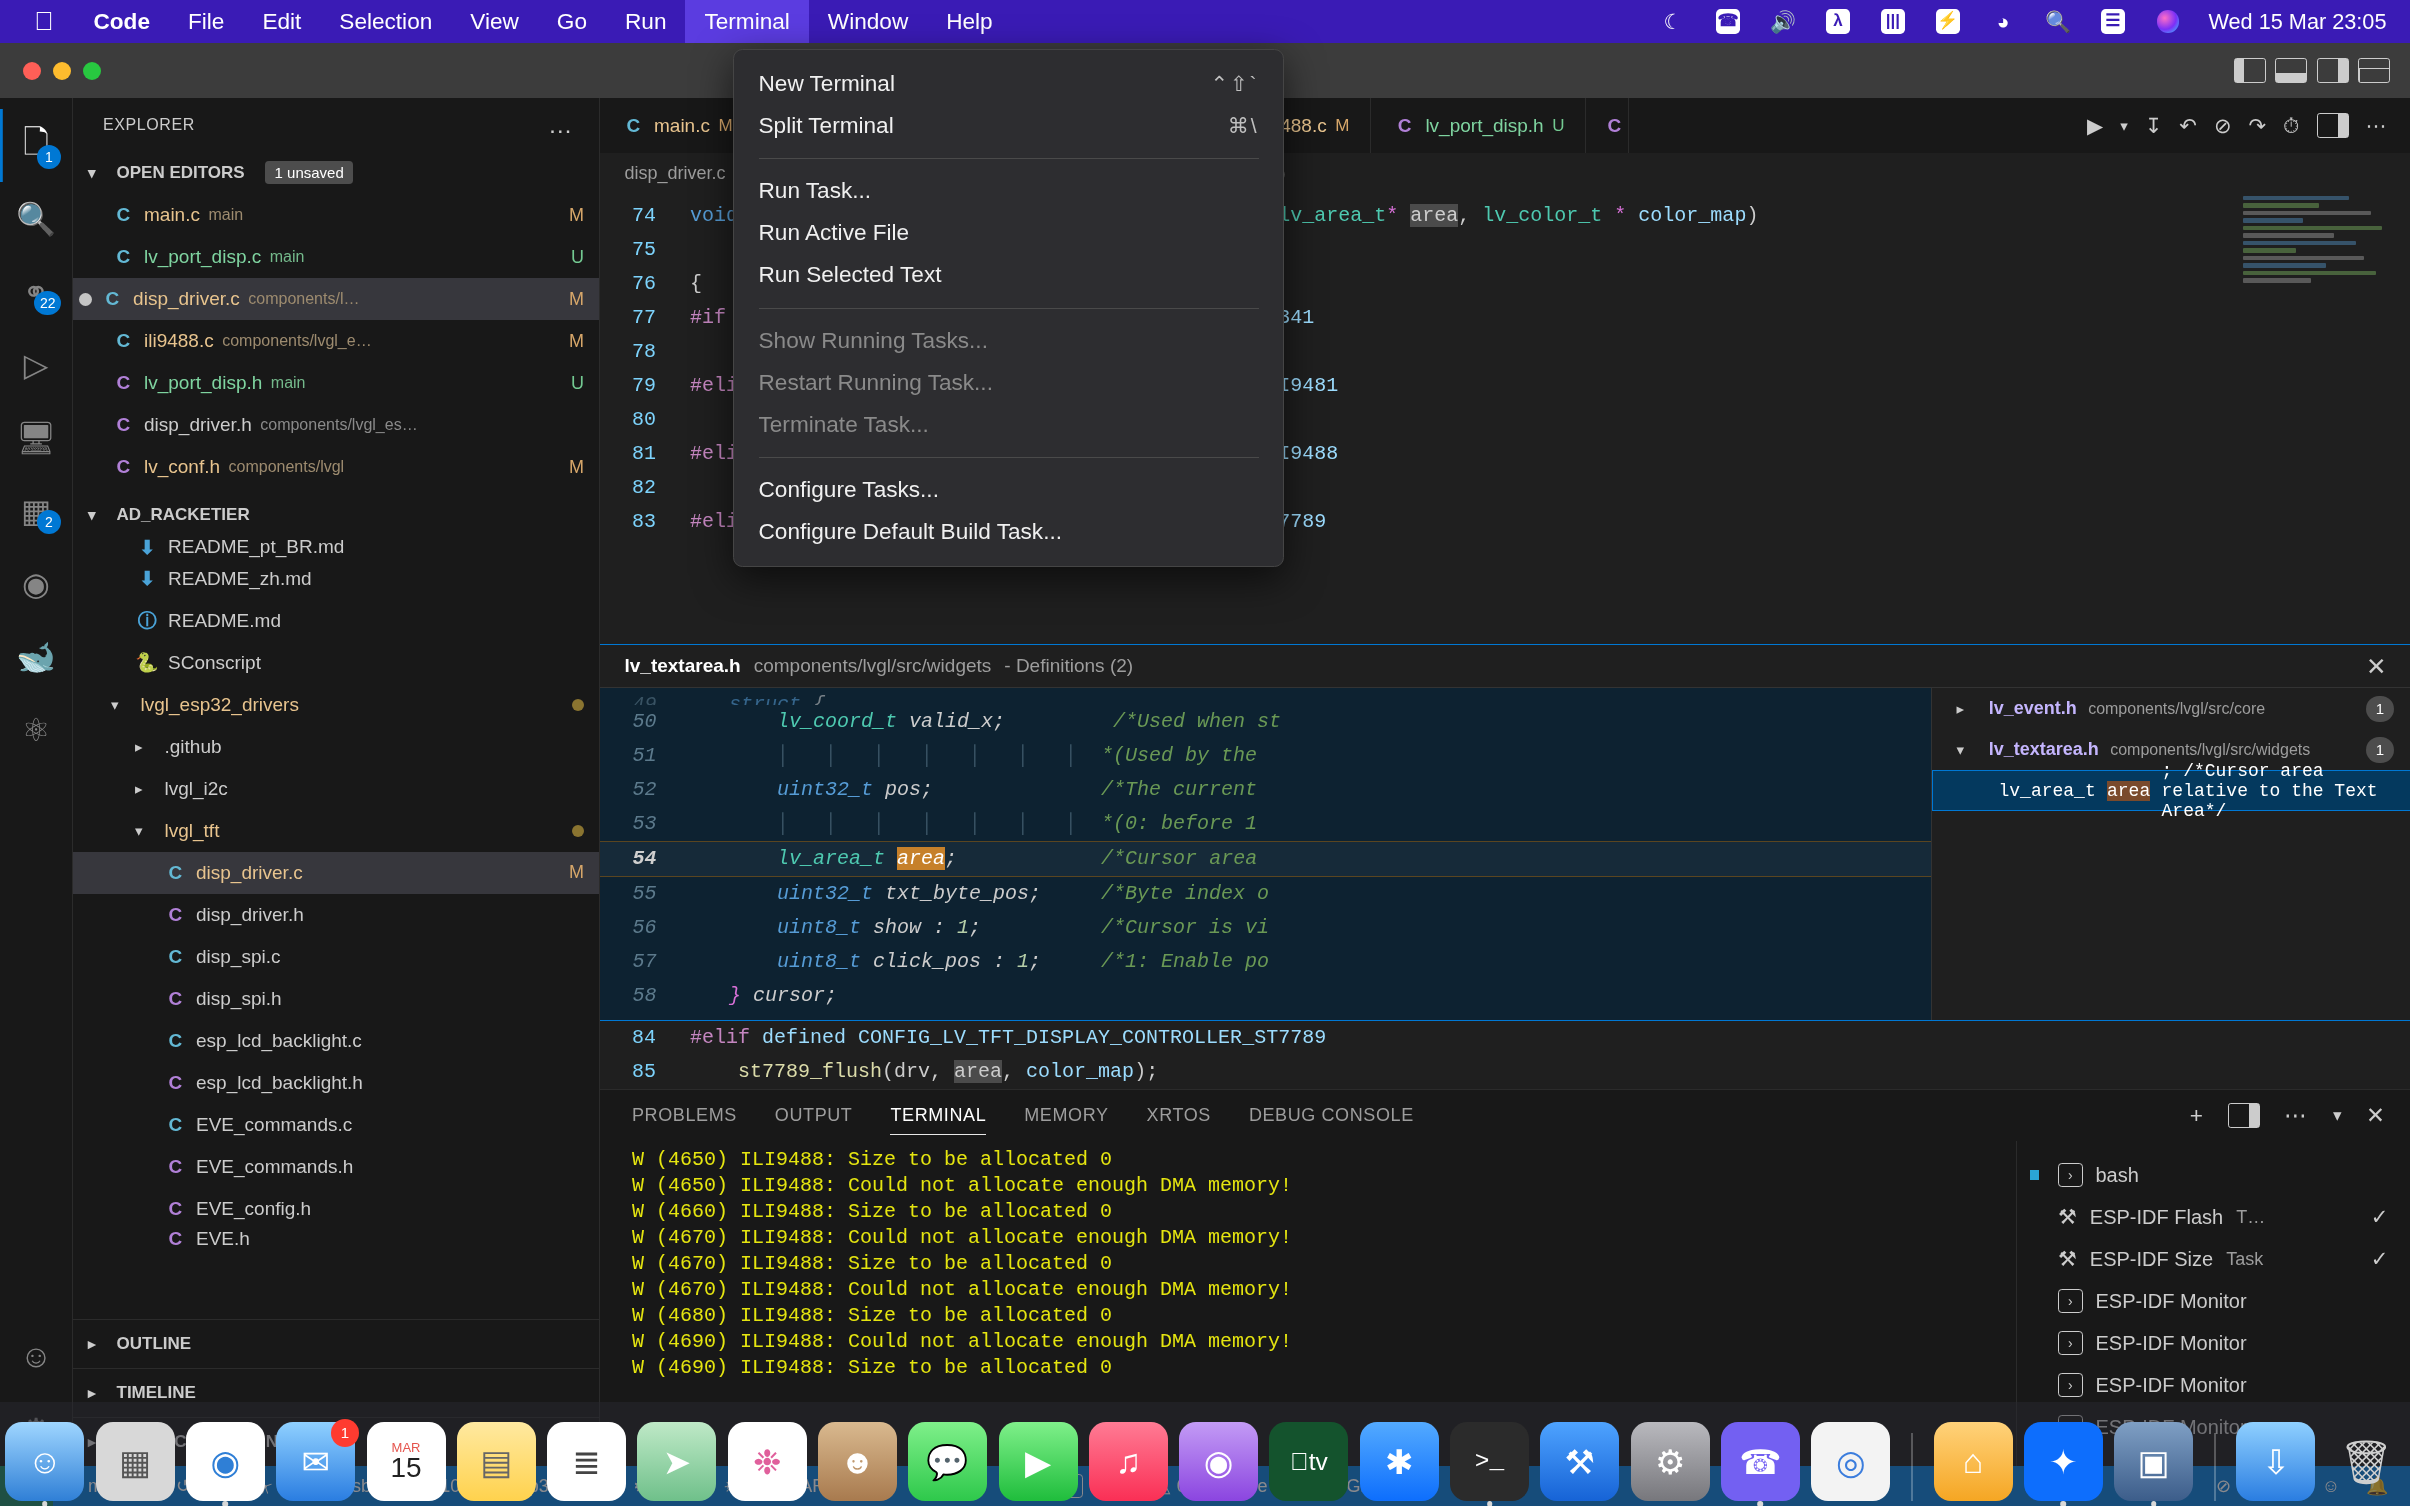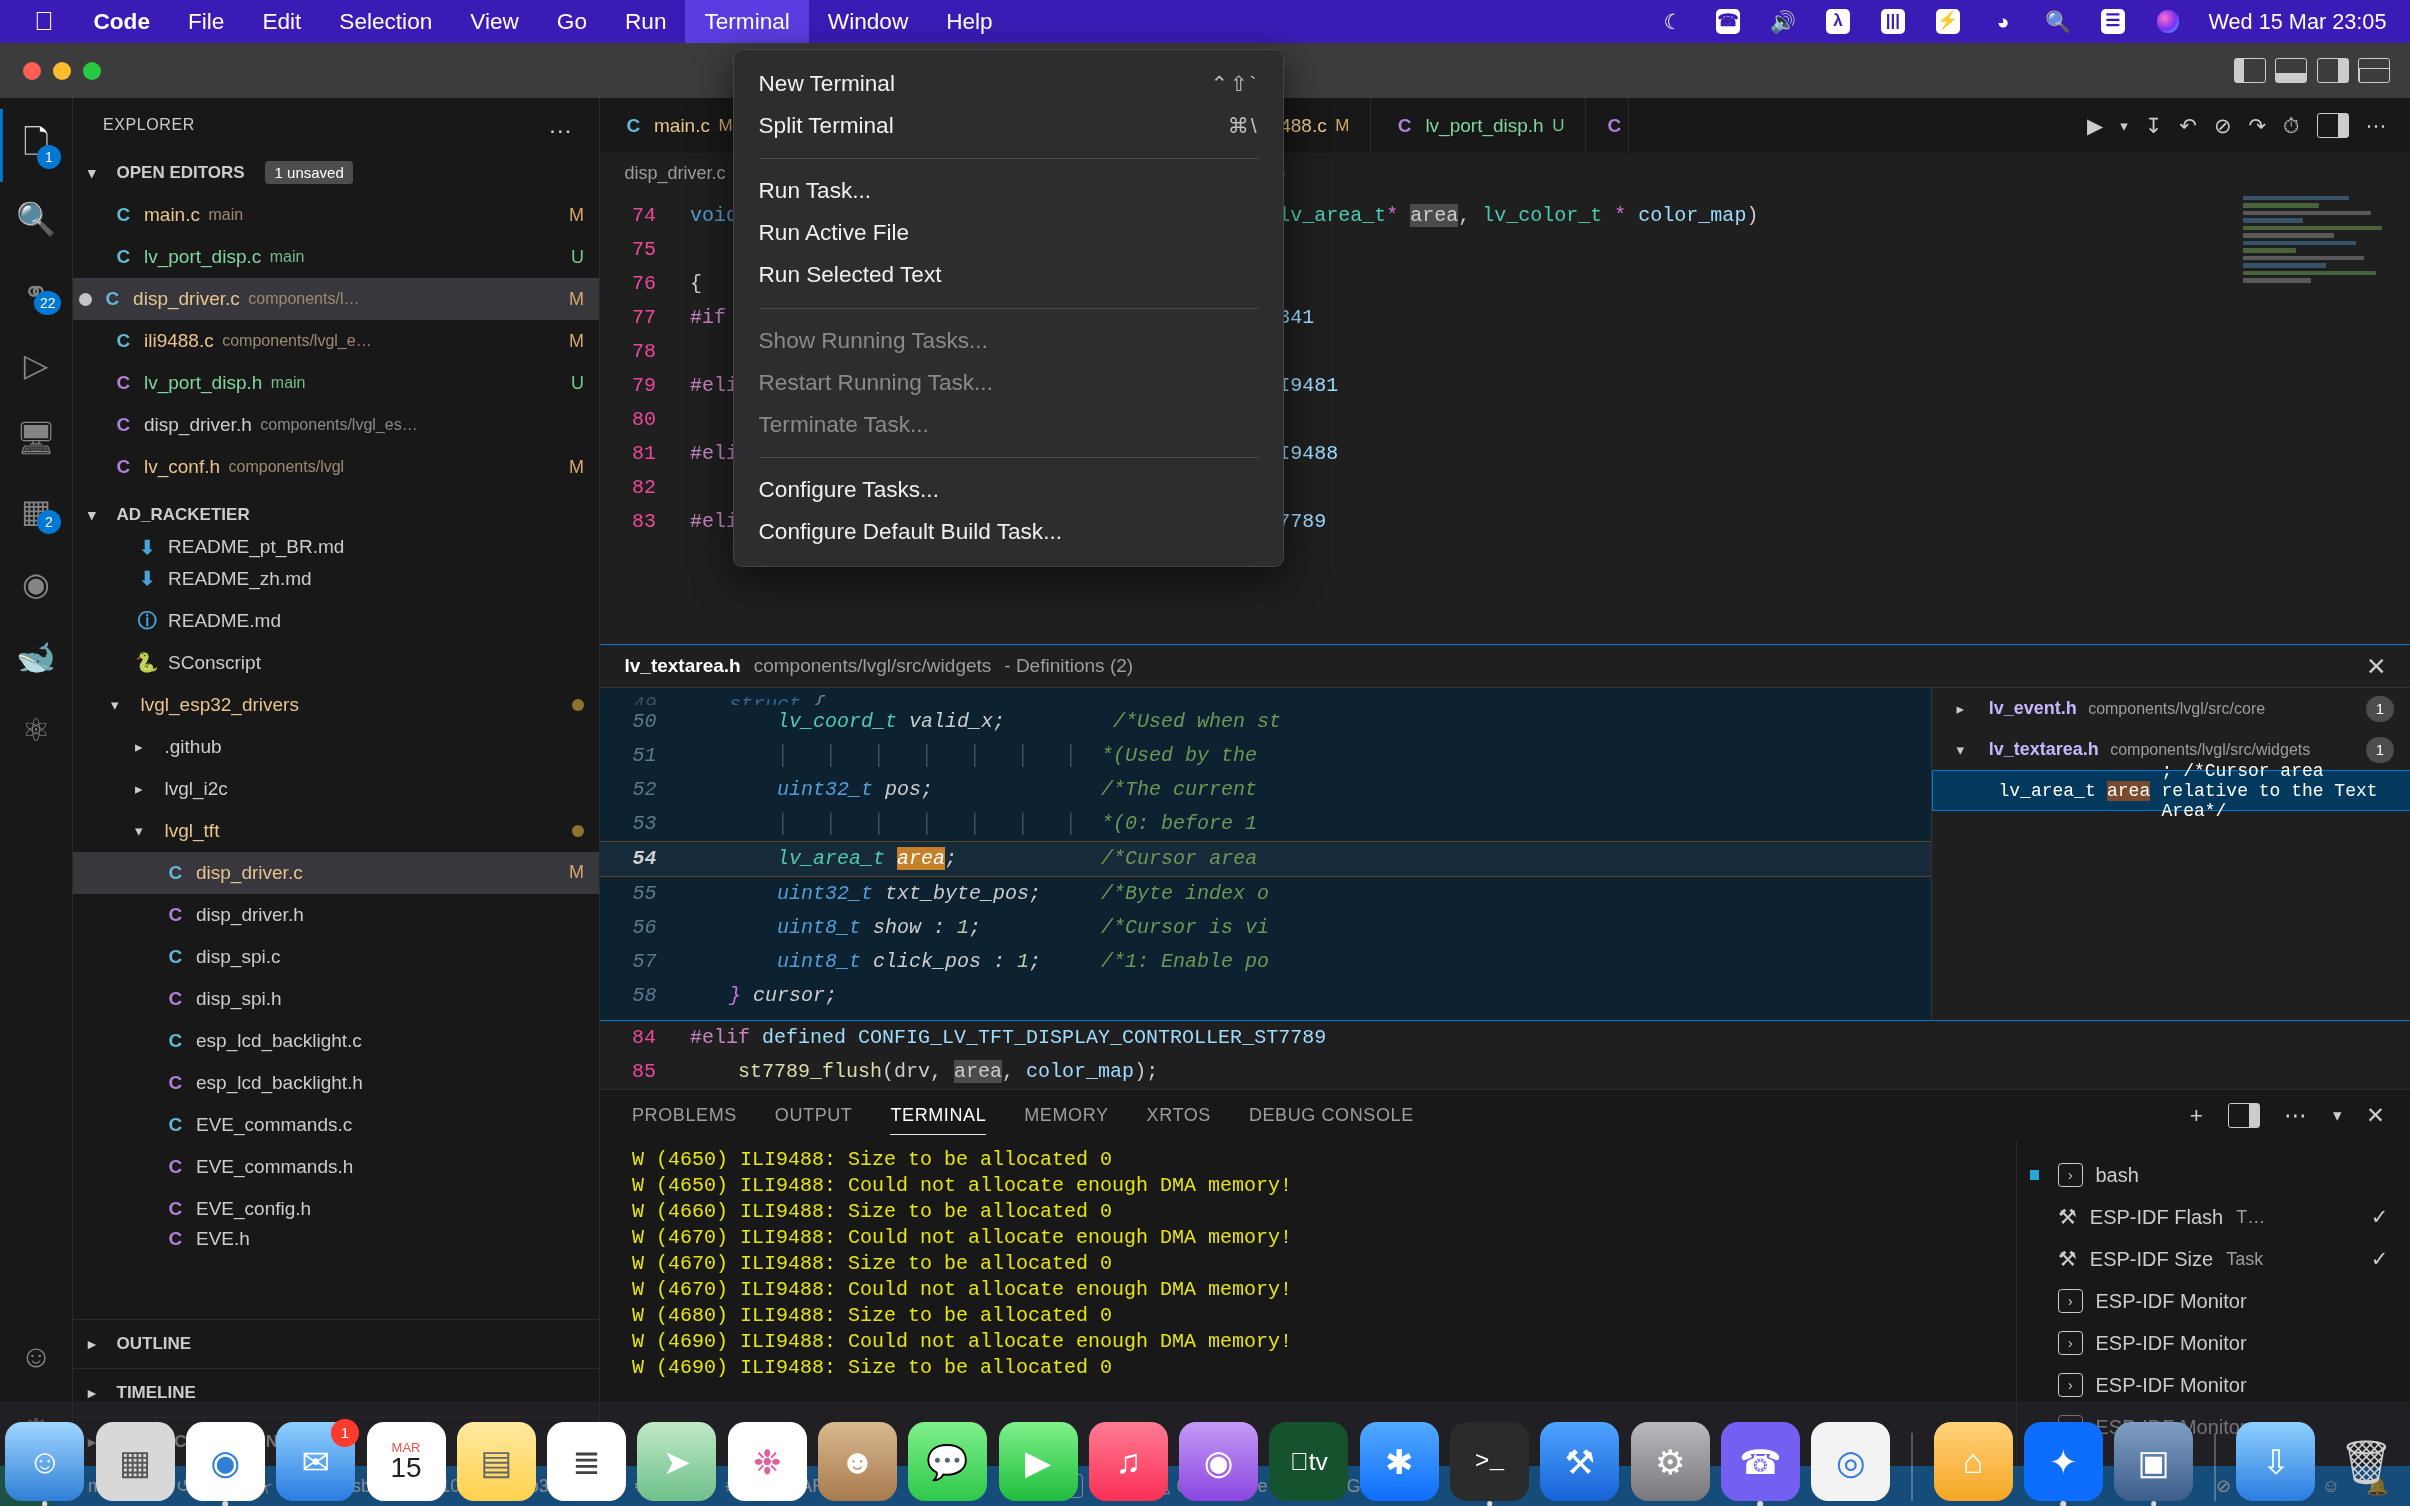--- a/index.html
+++ b/index.html
@@ -137,21 +137,21 @@
     height: 40px; background: #1f1f1f; display: flex; align-items: center; gap: 9.4px;
     padding-left: 24.5px; color: #9d9d9d; font-size: 18px; white-space: nowrap;
   }
   .bc-sym { color: #b180d7; font-size: 19px; }
 
   .code-wrap { flex: 1; position: relative; overflow: hidden; background: #1f1f1f; }
   .code {
     font-family: "Liberation Mono", monospace; font-size: 20px; line-height: 34px;
     white-space: pre; color: #cccccc;
   }
-  .ln { display: inline-block; width: 90px; text-align: right; color: #ec4899; padding-right: 34px; }
+  .ln { display: inline-block; width: 90px; text-align: right; color: #7dd3fc; padding-right: 34px; }
   .kw { color: #569cd6; } .ty { color: #4ec9b0; } .fn { color: #dcdcaa; } .num { color: #b5cea8; } .cm { color: #6a9955; }
   .mac { color: #c586c0; } .id { color: #9cdcfe; } .pink { color: #d670d6; }
   .hl { background: #4b4b4b; }
 
   
   .minimap { position: absolute; right: 17px; top: 0; width: 151px; height: 100%; opacity: 0.55; }
   .mmline { height: 4.7px; margin: 2.8px 0; background: #6a9955; border-radius: 0.9px; }
 
   
   .peek {

